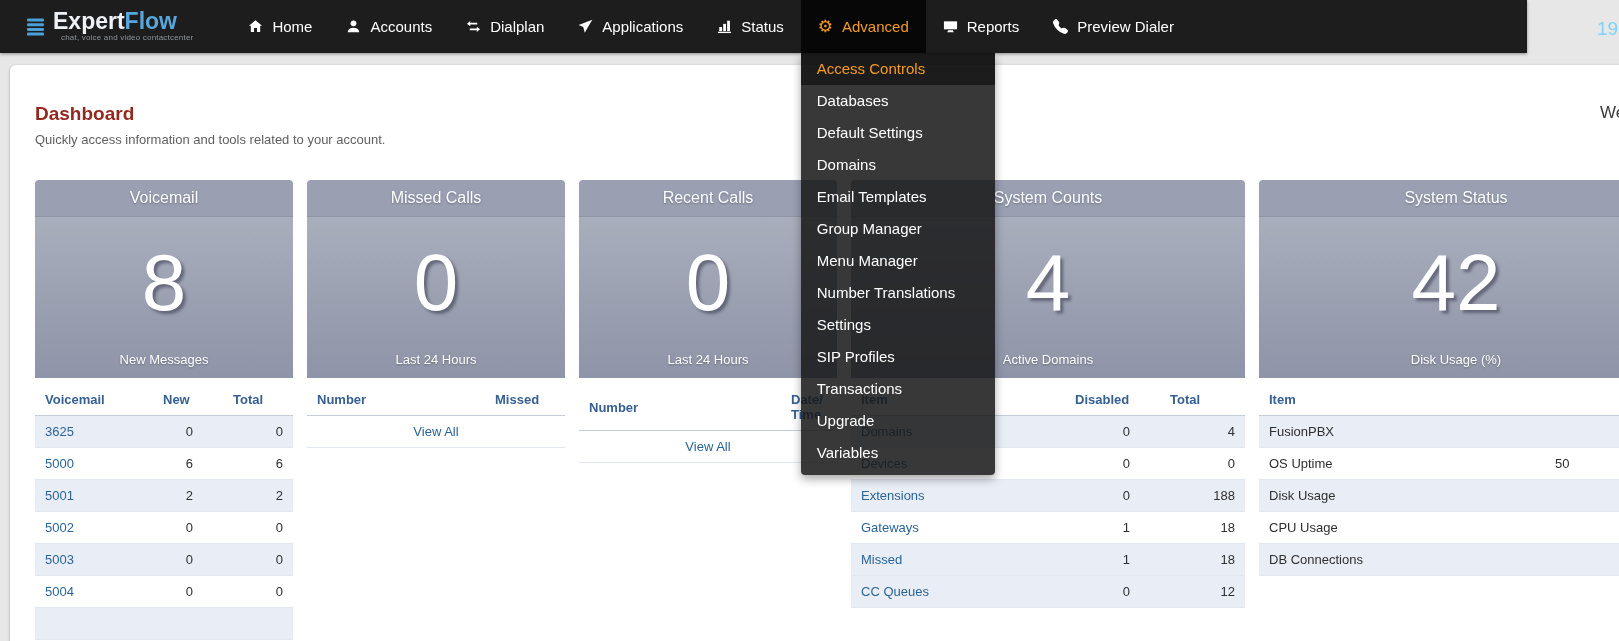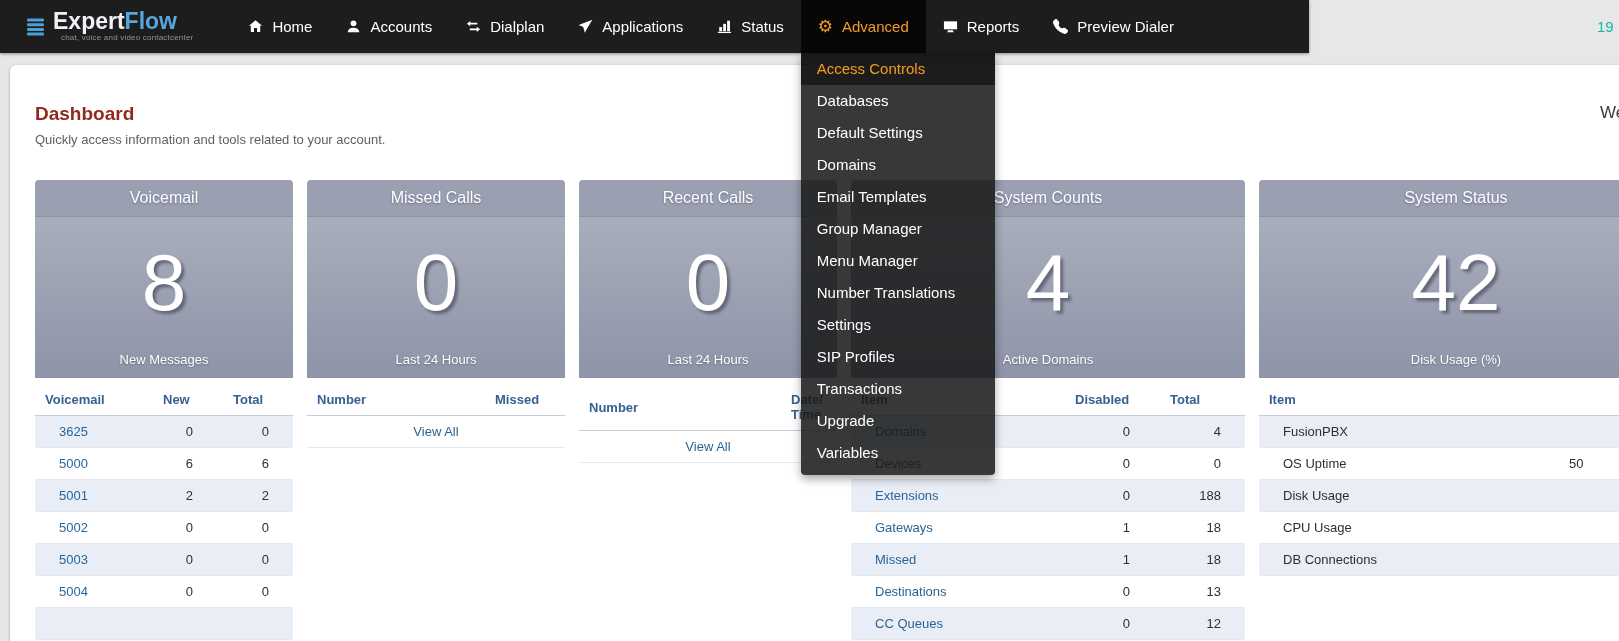--- a/index.html
+++ b/index.html
@@ -7,42 +7,42 @@
     width: 1619px; height: 641px;
     overflow: hidden;
     background: #e7e7e7;
     font-family: "Liberation Sans", sans-serif;
   }
   body { position: relative; }
 
   
   .navbar {
     position: absolute; top: 0; left: 0;
-    width: 1309px; height: 53px;
+    width: 1527px; height: 53px;
     background: #1d1d1d;
     display: flex; align-items: stretch;
     z-index: 100;
     box-shadow: 0 1px 3px rgba(0,0,0,.4);
   }
   .logo { display: flex; align-items: center; gap: 7px; margin-left: 26px; cursor: pointer; }
   .logo-name { font-size: 23px; font-weight: bold; line-height: 21px; color: #eef2f7; white-space: nowrap; }
   .logo-name .flow { color: #57a7dd; }
   .tagline { font-size: 8px; color: #909498; letter-spacing: .2px; margin-top: 1px; padding-left: 8px; }
 
   .menu { list-style: none; display: flex; align-items: stretch; height: 53px; margin: 0 0 0 38px; padding: 0; }
   .mi {
     display: flex; align-items: center; gap: 9px;
     padding: 12px 17px; color: #ffffff; font-size: 15px;
     cursor: pointer; white-space: nowrap; position: relative;
   }
   .mi svg { width: 15px; height: 15px; fill: currentColor; display: block; }
   .mi .uicon { font-size: 17px; line-height: 1; }
   .mi.active { background: #070707; color: #f59b22; }
 
-  .clock { position: absolute; left: 1597px; top: 18px; color: #14b8a6; font-size: 15px; }
+  .clock { position: absolute; left: 1597px; top: 18px; color: #7dd3fc; font-size: 19px; }
 
   
   .dropdown {
     position: absolute; top: 53px; left: 0;
     width: 194px;
     background: rgba(23,23,23,0.86);
     border-radius: 0 0 4px 4px;
     padding-bottom: 6px;
     box-shadow: 0 4px 10px rgba(0,0,0,.35);
     z-index: 90;
@@ -92,21 +92,21 @@
   }
   .cap { height: 26px; font-size: 13px; color: #fff; text-shadow: 0 1px 2px rgba(0,0,0,.3); }
 
   
   table.tbl { width: 100%; border-collapse: collapse; margin-top: 6px; font-size: 13px; table-layout: fixed; }
   .tbl th {
     text-align: left; color: #376092; font-weight: bold;
     padding: 8px 10px; border-bottom: 1px solid #c6cdd8;
     overflow-wrap: break-word;
   }
-  .tbl td { padding: 8px 24px; border-bottom: 1px solid #e3e8ef; color: #2f2f2f; margin-left: 20px; }
+  .tbl td { padding: 8px 10px; border-bottom: 1px solid #e3e8ef; color: #2f2f2f; margin-left: 20px; }
   .tbl tr.alt { background: #e9eef6; }
   .num { text-align: right; }
   td.pad { padding-right: 30px; }
   a.lnk { color: #2a6496; text-decoration: none; cursor: pointer; }
   .view-all td { text-align: center; }
   td.empty { height: 14px; }
 </style>
 </head>
 <body>
 
@@ -352,25 +352,20 @@
         <tr>
           <td><a class="lnk">Gateways</a></td>
           <td class="num pad">1</td>
           <td class="num">18</td>
         </tr>
         <tr class="alt">
           <td><a class="lnk">Missed</a></td>
           <td class="num pad">1</td>
           <td class="num">18</td>
         </tr>
-        <tr>
-          <td><a class="lnk">Destinations</a></td>
-          <td class="num pad">0</td>
-          <td class="num">13</td>
-        </tr>
         <tr class="alt">
           <td><a class="lnk">CC Queues</a></td>
           <td class="num pad">0</td>
           <td class="num">12</td>
         </tr>
       </tbody>
         </table>
     </div>
 
     <div class="col-lg">

